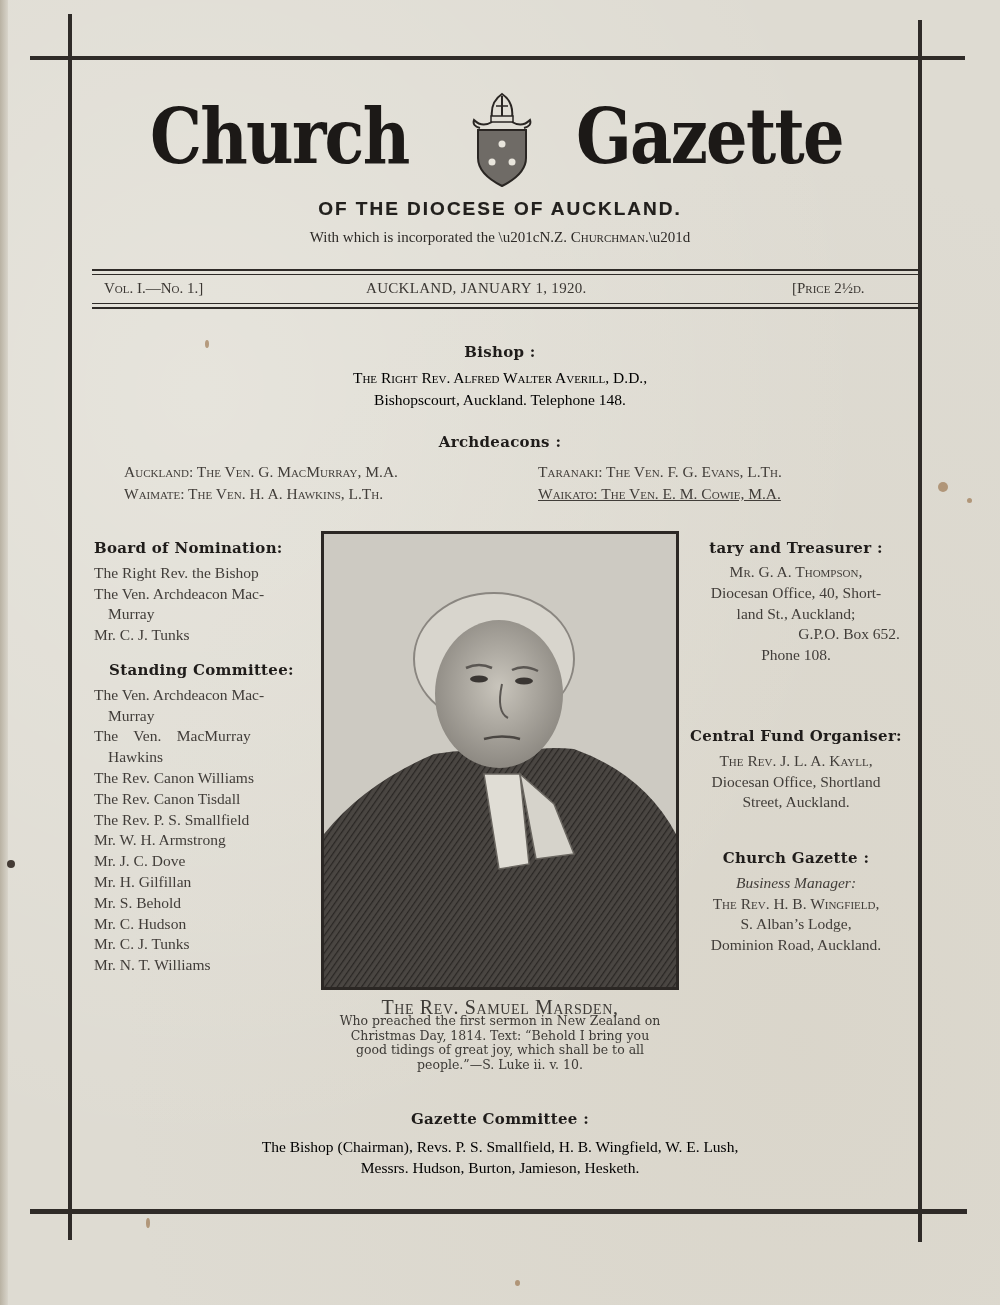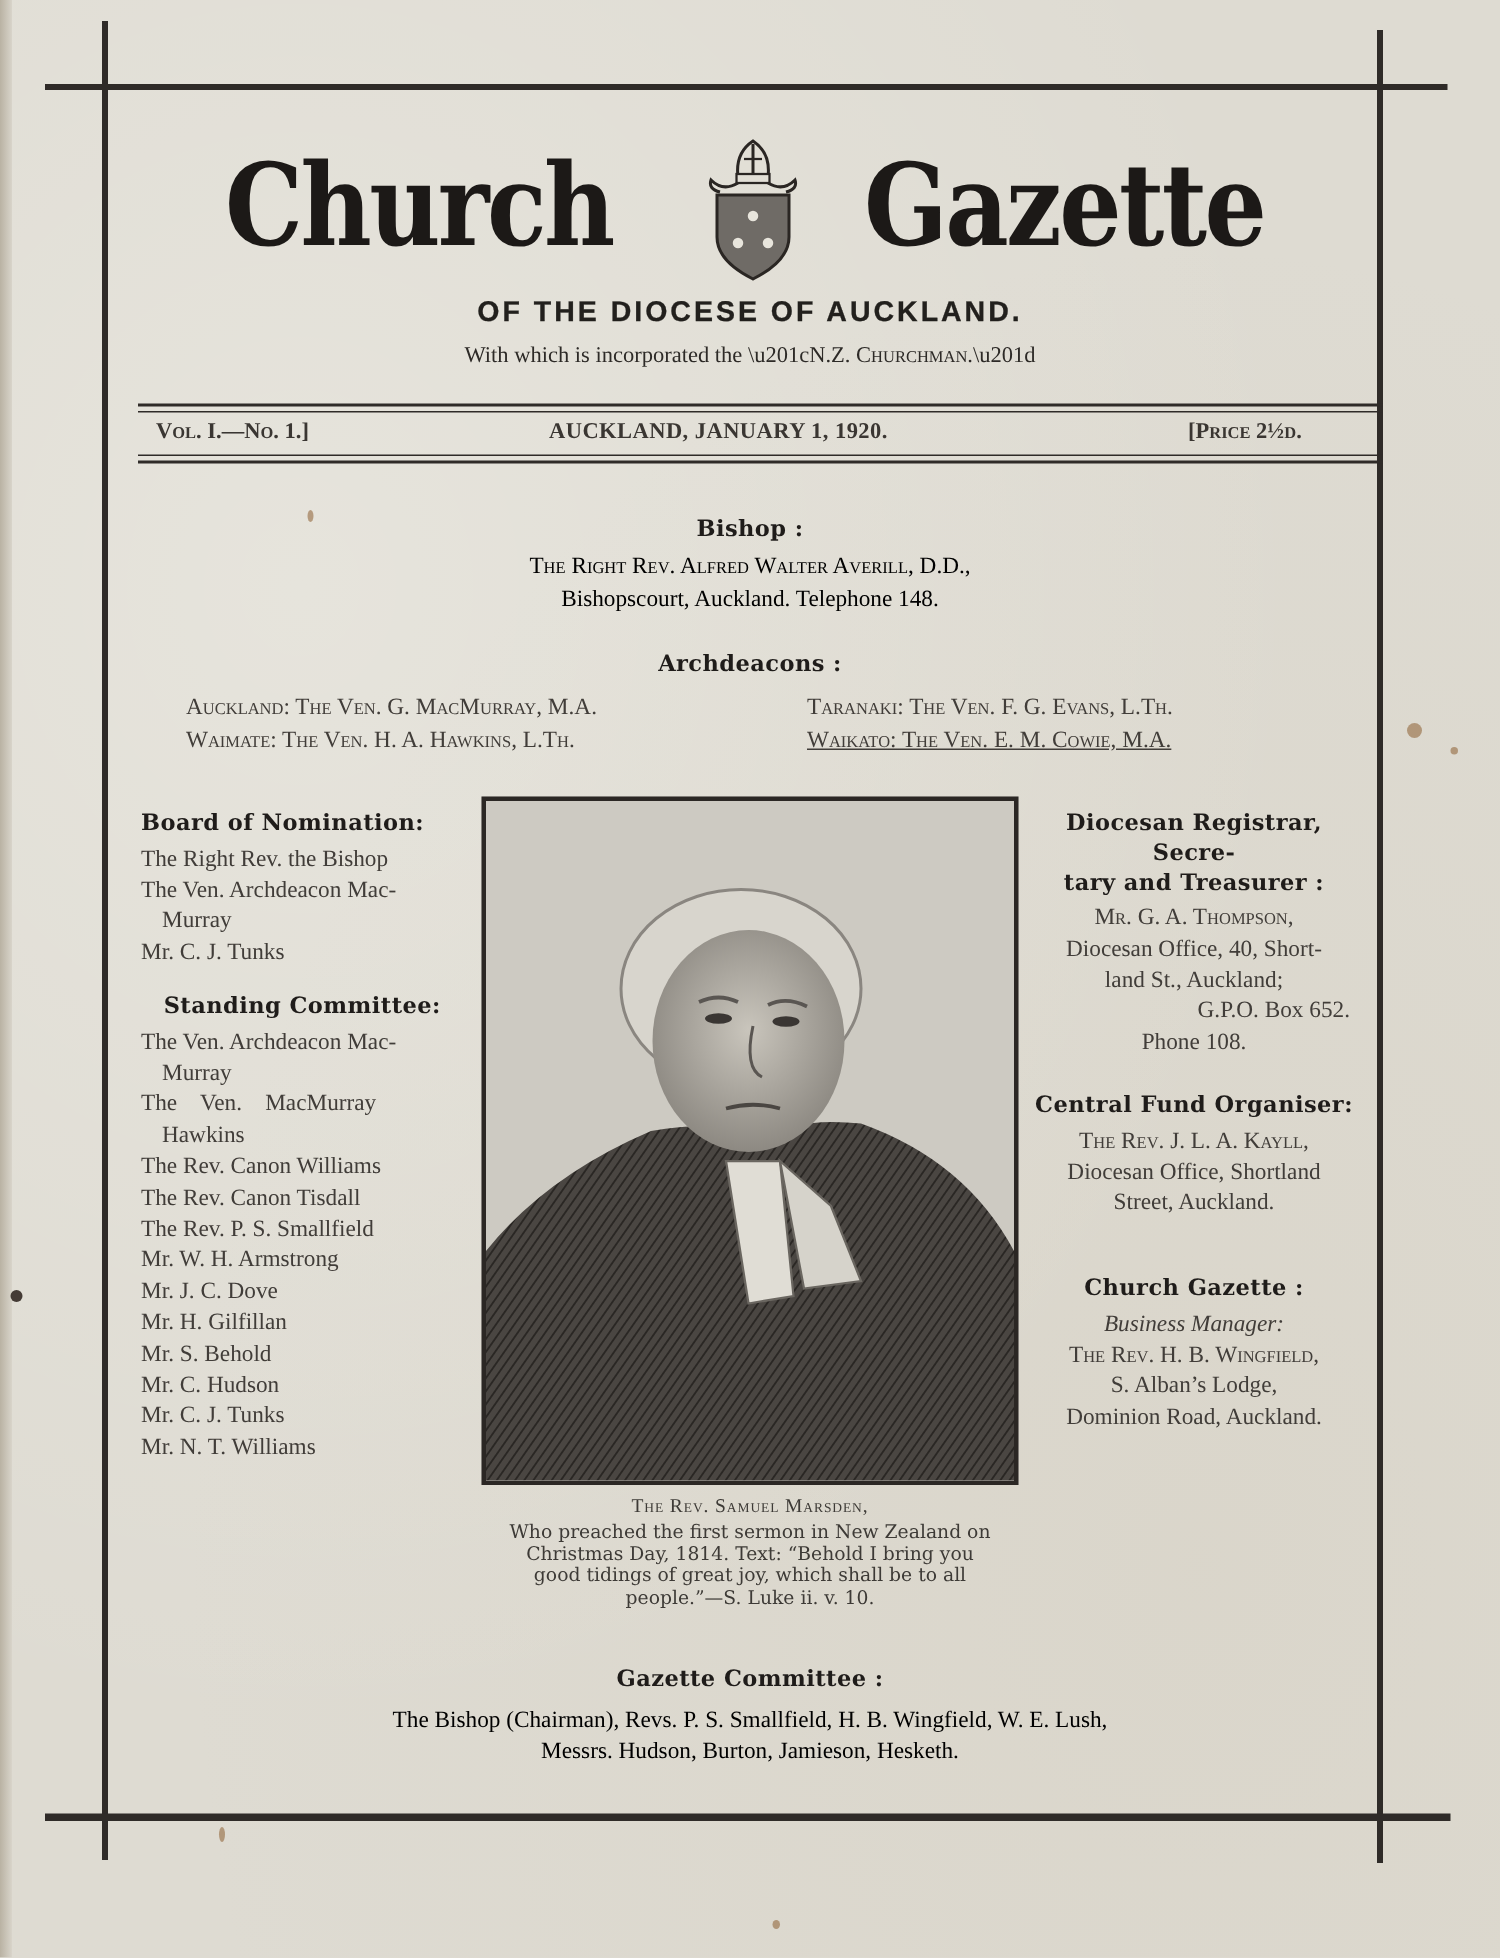--- a/index.html
+++ b/index.html
@@ -34,21 +34,21 @@
       position: absolute; top: 198px; left: 0; width: 1000px; text-align: center;
       font-family: "Liberation Sans", "DejaVu Sans", sans-serif;
       font-size: 19px; letter-spacing: 2px; color: #22201d; font-weight: bold;
       -webkit-text-stroke: 0.2px #22201d;
     }
     .incorp {
       position: absolute; top: 229px; left: 0; width: 1000px; text-align: center;
       font-size: 15px; color: #2d2a27;
     }
     .dateline {
-      position: absolute; top: 280px; font-size: 15px; color: #3a3632; font-weight: bold;
+      position: absolute; top: 280px; font-size: 15px; color: #3a3632;
     }
     .section-head {
       position: absolute; left: 0; width: 1000px; text-align: center; font-size: 15px;
     }
     .centered { position: absolute; left: 0; width: 1000px; text-align: center; font-size: 15.5px; line-height: 20px; color: #000000; }
     .col { position: absolute; font-size: 15.5px; line-height: 20.8px; color: #413d39; }
     .col .head { font-size: 15px; margin-bottom: 4px; }
     .col .item { white-space: nowrap; }
     .col .cont { padding-left: 14px; }
     .rcol { text-align: center; }
@@ -158,31 +158,30 @@
     <path d="M142 134 Q155 128 168 134 M188 136 Q200 130 214 137" stroke="#5a5652" stroke-width="2.5" fill="none"></path>
 
     <path d="M178 150 Q172 178 184 184" stroke="#5a5652" stroke-width="2" fill="none"></path>
     <path d="M160 205 Q178 200 196 205" stroke="#4a4642" stroke-width="2.5" fill="none"></path>
 
     <path d="M160 240 L196 240 L205 330 L175 335 Z" fill="#e0ddd5" stroke="#6a6660" stroke-width="1.5"></path>
     <path d="M196 240 L230 270 L250 320 L212 325 Z" fill="#d6d3cb" stroke="#6a6660" stroke-width="1.5"></path>
   </svg>
 </div>
 
-<div class="caption sc" style="top:996px; font-size:13px; letter-spacing:0.6px;">The Rev. Samuel Marsden,</div>
+<div class="caption sc" style="top:996px; font-size:20px; letter-spacing:0.6px;">The Rev. Samuel Marsden,</div>
 <div class="caption" style="top:1014px; font-size:12.5px; line-height:14.5px; font-family:'DejaVu Serif', serif;">
   <div>Who preached the first sermon in New Zealand on</div>
   <div>Christmas Day, 1814.  Text: “Behold I bring you</div>
   <div>good tidings of great joy, which shall be to all</div>
   <div>people.”—S. Luke ii. v. 10.</div>
 </div>
 
 <div class="col rcol" style="left:686px; top:538px; width:220px;">
   <div class="head blackletter" style="line-height:20px;">
-    <div>Diocesan Registrar, Secre-</div>
     <div>tary and Treasurer :</div>
   </div>
   <div class="item sc">Mr. G. A. Thompson,</div>
   <div class="item">Diocesan Office, 40, Short-</div>
   <div class="item">land St., Auckland;</div>
   <div class="item" style="text-align:right; padding-right:6px;">G.P.O. Box 652.</div>
   <div class="item">Phone 108.</div>
 </div>
 
 <div class="col rcol" style="left:686px; top:726px; width:220px;">

